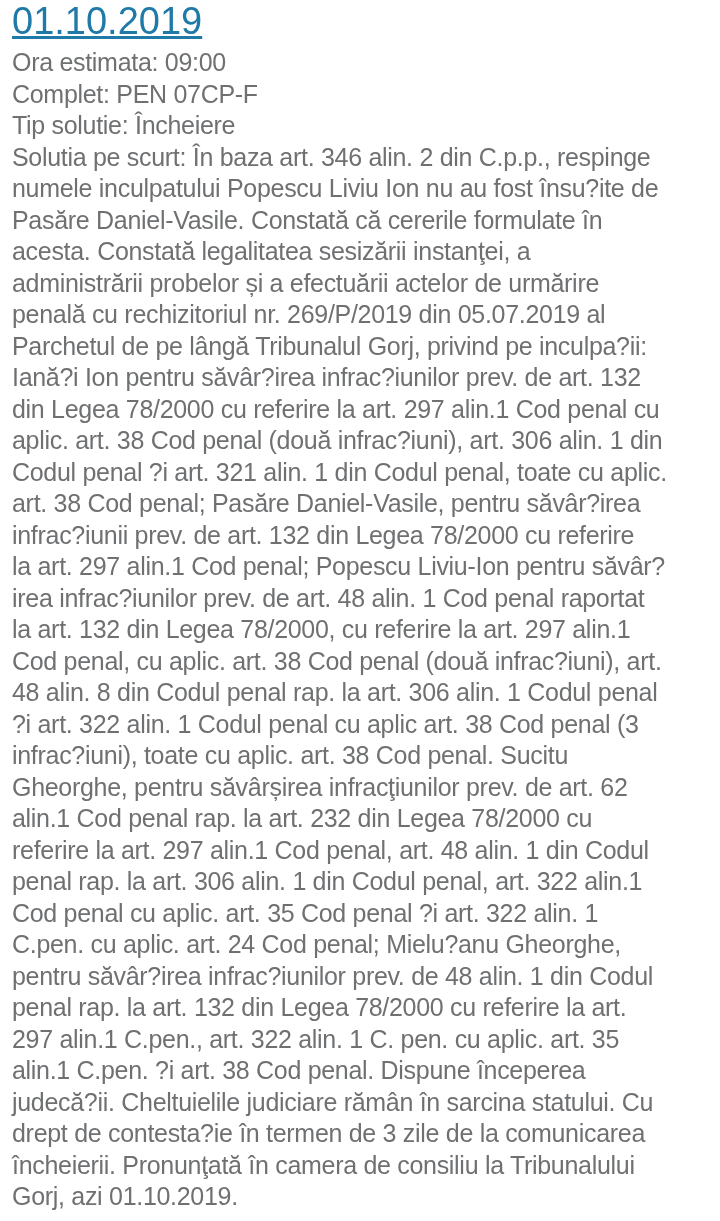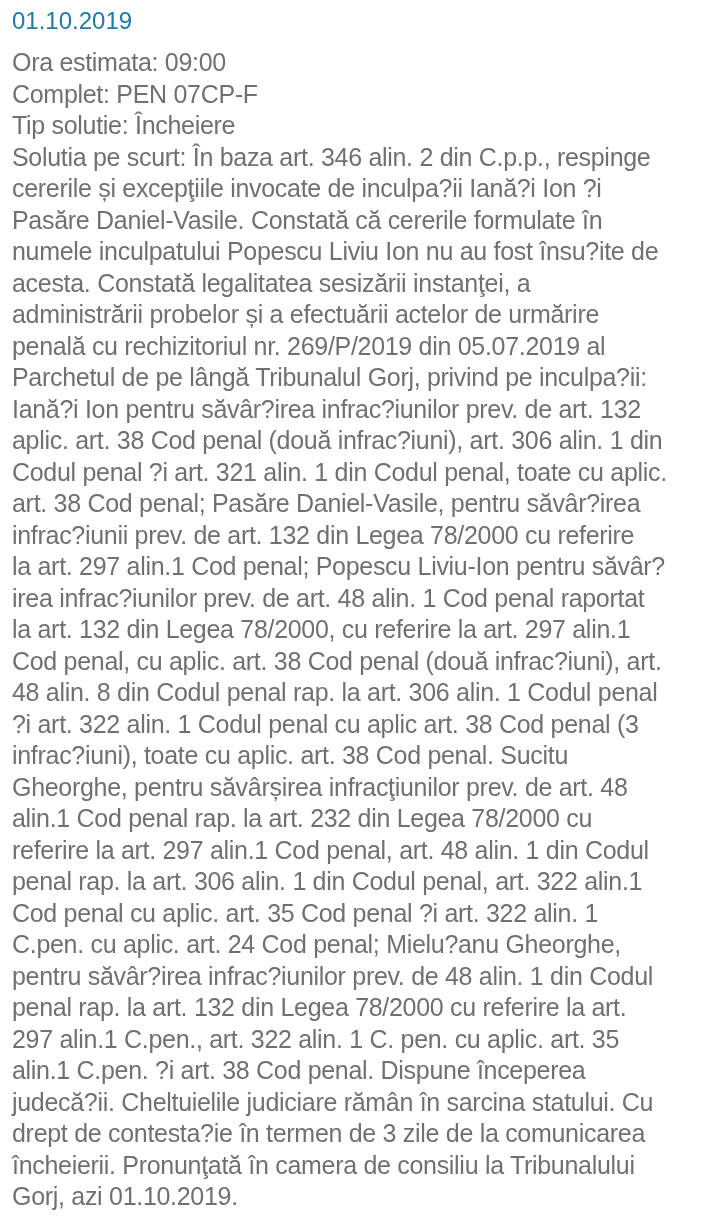--- a/index.html
+++ b/index.html
@@ -11,25 +11,26 @@
     height: 1221px;
     background: var(--bg, #ffffff);
     overflow: hidden;
     font-family: "Liberation Sans", "DejaVu Sans", sans-serif;
   }
   .page {
     padding: 4px 6px 0 12px;
   }
   .date-heading {
     color: var(--accent, #207aa8);
-    font-size: 24px;
+    font-size: 38px;
     line-height: 34px;
     font-weight: 400;
     margin: 0 0 9px 0;
     white-space: nowrap;
+    text-decoration: underline;
   }
   .line {
     color: var(--text, #6f7072);
     font-size: 25px;
     line-height: 31.5px;
     letter-spacing: -0.3px;
     white-space: nowrap;
   }
 </style>
 </head>
@@ -39,40 +40,40 @@
   <h1 class="date-heading">01.10.2019</h1>
 
   <div>
       <div class="line">Ora estimata: 09:00</div>
       <div class="line">Complet: PEN 07CP-F</div>
       <div class="line">Tip solutie: Încheiere</div>
     </div>
 
   <div>
       <div class="line">Solutia pe scurt: În baza art. 346 alin. 2 din C.p.p., respinge</div>
-      <div class="line">cererile și excepţiile invocate de inculpa?ii Iană?i Ion ?i</div>
+      <div class="line">numele inculpatului Popescu Liviu Ion nu au fost însu?ite de</div>
       <div class="line">Pasăre Daniel-Vasile. Constată că cererile formulate în</div>
-      <div class="line">numele inculpatului Popescu Liviu Ion nu au fost însu?ite de</div>
       <div class="line">acesta. Constată legalitatea sesizării instanţei, a</div>
       <div class="line">administrării probelor și a efectuării actelor de urmărire</div>
       <div class="line">penală cu rechizitoriul nr. 269/P/2019 din 05.07.2019 al</div>
       <div class="line">Parchetul de pe lângă Tribunalul Gorj, privind pe inculpa?ii:</div>
       <div class="line">Iană?i Ion pentru săvâr?irea infrac?iunilor prev. de art. 132</div>
+      <div class="line">din Legea 78/2000 cu referire la art. 297 alin.1 Cod penal cu</div>
       <div class="line">aplic. art. 38 Cod penal (două infrac?iuni), art. 306 alin. 1 din</div>
       <div class="line">Codul penal ?i art. 321 alin. 1 din Codul penal, toate cu aplic.</div>
       <div class="line">art. 38 Cod penal; Pasăre Daniel-Vasile, pentru săvâr?irea</div>
       <div class="line">infrac?iunii prev. de art. 132 din Legea 78/2000 cu referire</div>
       <div class="line">la art. 297 alin.1 Cod penal; Popescu Liviu-Ion pentru săvâr?</div>
       <div class="line">irea infrac?iunilor prev. de art. 48 alin. 1 Cod penal raportat</div>
       <div class="line">la art. 132 din Legea 78/2000, cu referire la art. 297 alin.1</div>
       <div class="line">Cod penal, cu aplic. art. 38 Cod penal (două infrac?iuni), art.</div>
       <div class="line">48 alin. 8 din Codul penal rap. la art. 306 alin. 1 Codul penal</div>
       <div class="line">?i art. 322 alin. 1 Codul penal cu aplic art. 38 Cod penal (3</div>
       <div class="line">infrac?iuni), toate cu aplic. art. 38 Cod penal. Sucitu</div>
-      <div class="line">Gheorghe, pentru săvârșirea infracţiunilor prev. de art. 48</div>
+      <div class="line">Gheorghe, pentru săvârșirea infracţiunilor prev. de art. 62</div>
       <div class="line">alin.1 Cod penal rap. la art. 232 din Legea 78/2000 cu</div>
       <div class="line">referire la art. 297 alin.1 Cod penal, art. 48 alin. 1 din Codul</div>
       <div class="line">penal rap. la art. 306 alin. 1 din Codul penal, art. 322 alin.1</div>
       <div class="line">Cod penal cu aplic. art. 35 Cod penal ?i art. 322 alin. 1</div>
       <div class="line">C.pen. cu aplic. art. 24 Cod penal; Mielu?anu Gheorghe,</div>
       <div class="line">pentru săvâr?irea infrac?iunilor prev. de 48 alin. 1 din Codul</div>
       <div class="line">penal rap. la art. 132 din Legea 78/2000 cu referire la art.</div>
       <div class="line">297 alin.1 C.pen., art. 322 alin. 1 C. pen. cu aplic. art. 35</div>
       <div class="line">alin.1 C.pen. ?i art. 38 Cod penal. Dispune începerea</div>
       <div class="line">judecă?ii. Cheltuielile judiciare rămân în sarcina statului. Cu</div>

